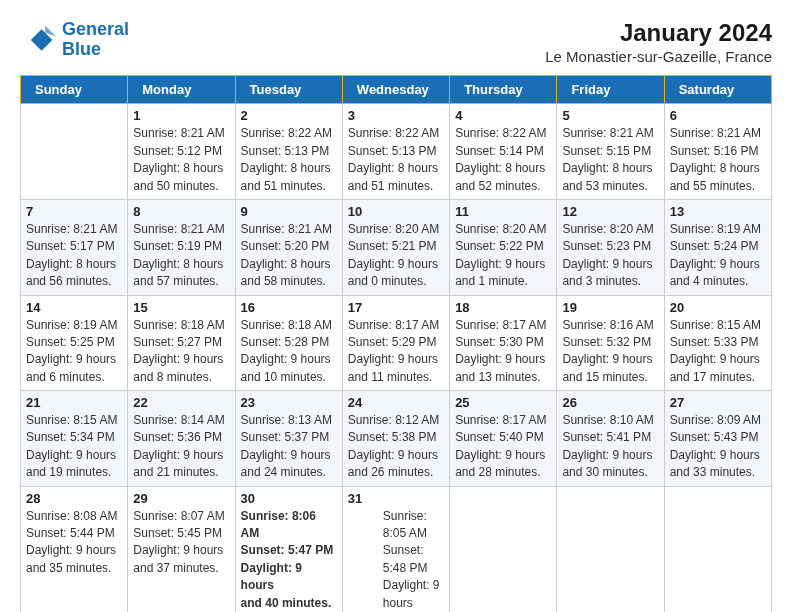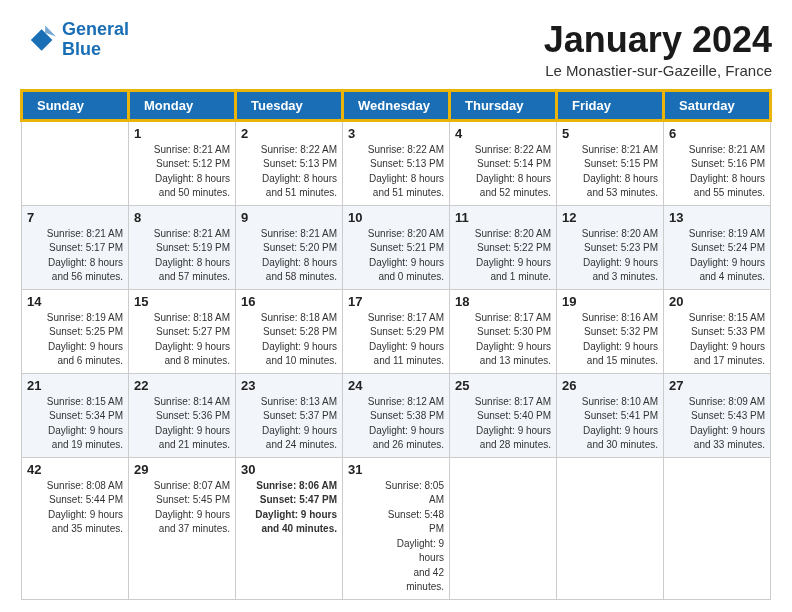--- a/index.html
+++ b/index.html
@@ -31,21 +31,21 @@
       color: #1a6eb5;
     }
     .logo-icon {
       width: 36px;
       height: 36px;
     }
     .title-area {
       text-align: right;
     }
     .calendar-title {
-      font-size: 36px;
+      font-size: 24px;
       font-weight: bold;
       color: #1a1a1a;
       line-height: 1.1;
     }
     .calendar-subtitle {
       font-size: 15px;
       color: #333;
       margin-top: 2px;
     }
     .calendar {
@@ -53,44 +53,43 @@
       border-collapse: collapse;
       margin-top: 10px;
     }
     .calendar th {
       background: #1a6eb5;
       color: #fff;
       font-size: 13px;
       font-weight: bold;
       padding: 6px 14px;
       text-align: left;
-      border: 3px solid #eab308;
+      border: 1px solid #eab308;
     }
     .calendar td {
       border: 1px solid #ccc;
       vertical-align: top;
       padding: 4px 5px;
       width: 107px;
       min-height: 80px;
       font-size: 10.5px;
       color: #222;
       background: #fff;
     }
     .day-num {
       font-size: 13px;
       font-weight: bold;
       color: #222;
       display: block;
       margin-bottom: 2px;
     }
     .cell-info {
-      font-size: 10px;
+      font-size: 12px;
       color: #333;
       line-height: 1.45;
-      text-align: right;
     }
     .row-stripe td {
       background: #f2f6fb;
     }
     .empty-cell {
       background: #fff !important;
     }
   </style>
 </head>
 <body>
@@ -320,21 +319,21 @@
           <td>
             <span class="day-num">27</span>
             <div class="cell-info" style="white-space: pre-line;">Sunrise: 8:09 AM
 Sunset: 5:43 PM
 Daylight: 9 hours
 and 33 minutes.</div>
           </td>
         </tr>
         <tr>
           <td>
-            <span class="day-num">42</span>
+            <span class="day-num">28</span>
             <div class="cell-info" style="white-space: pre-line;">Sunrise: 8:08 AM
 Sunset: 5:44 PM
 Daylight: 9 hours
 and 35 minutes.</div>
           </td>
           <td>
             <span class="day-num">29</span>
             <div class="cell-info" style="white-space: pre-line;">Sunrise: 8:07 AM
 Sunset: 5:45 PM
 Daylight: 9 hours

